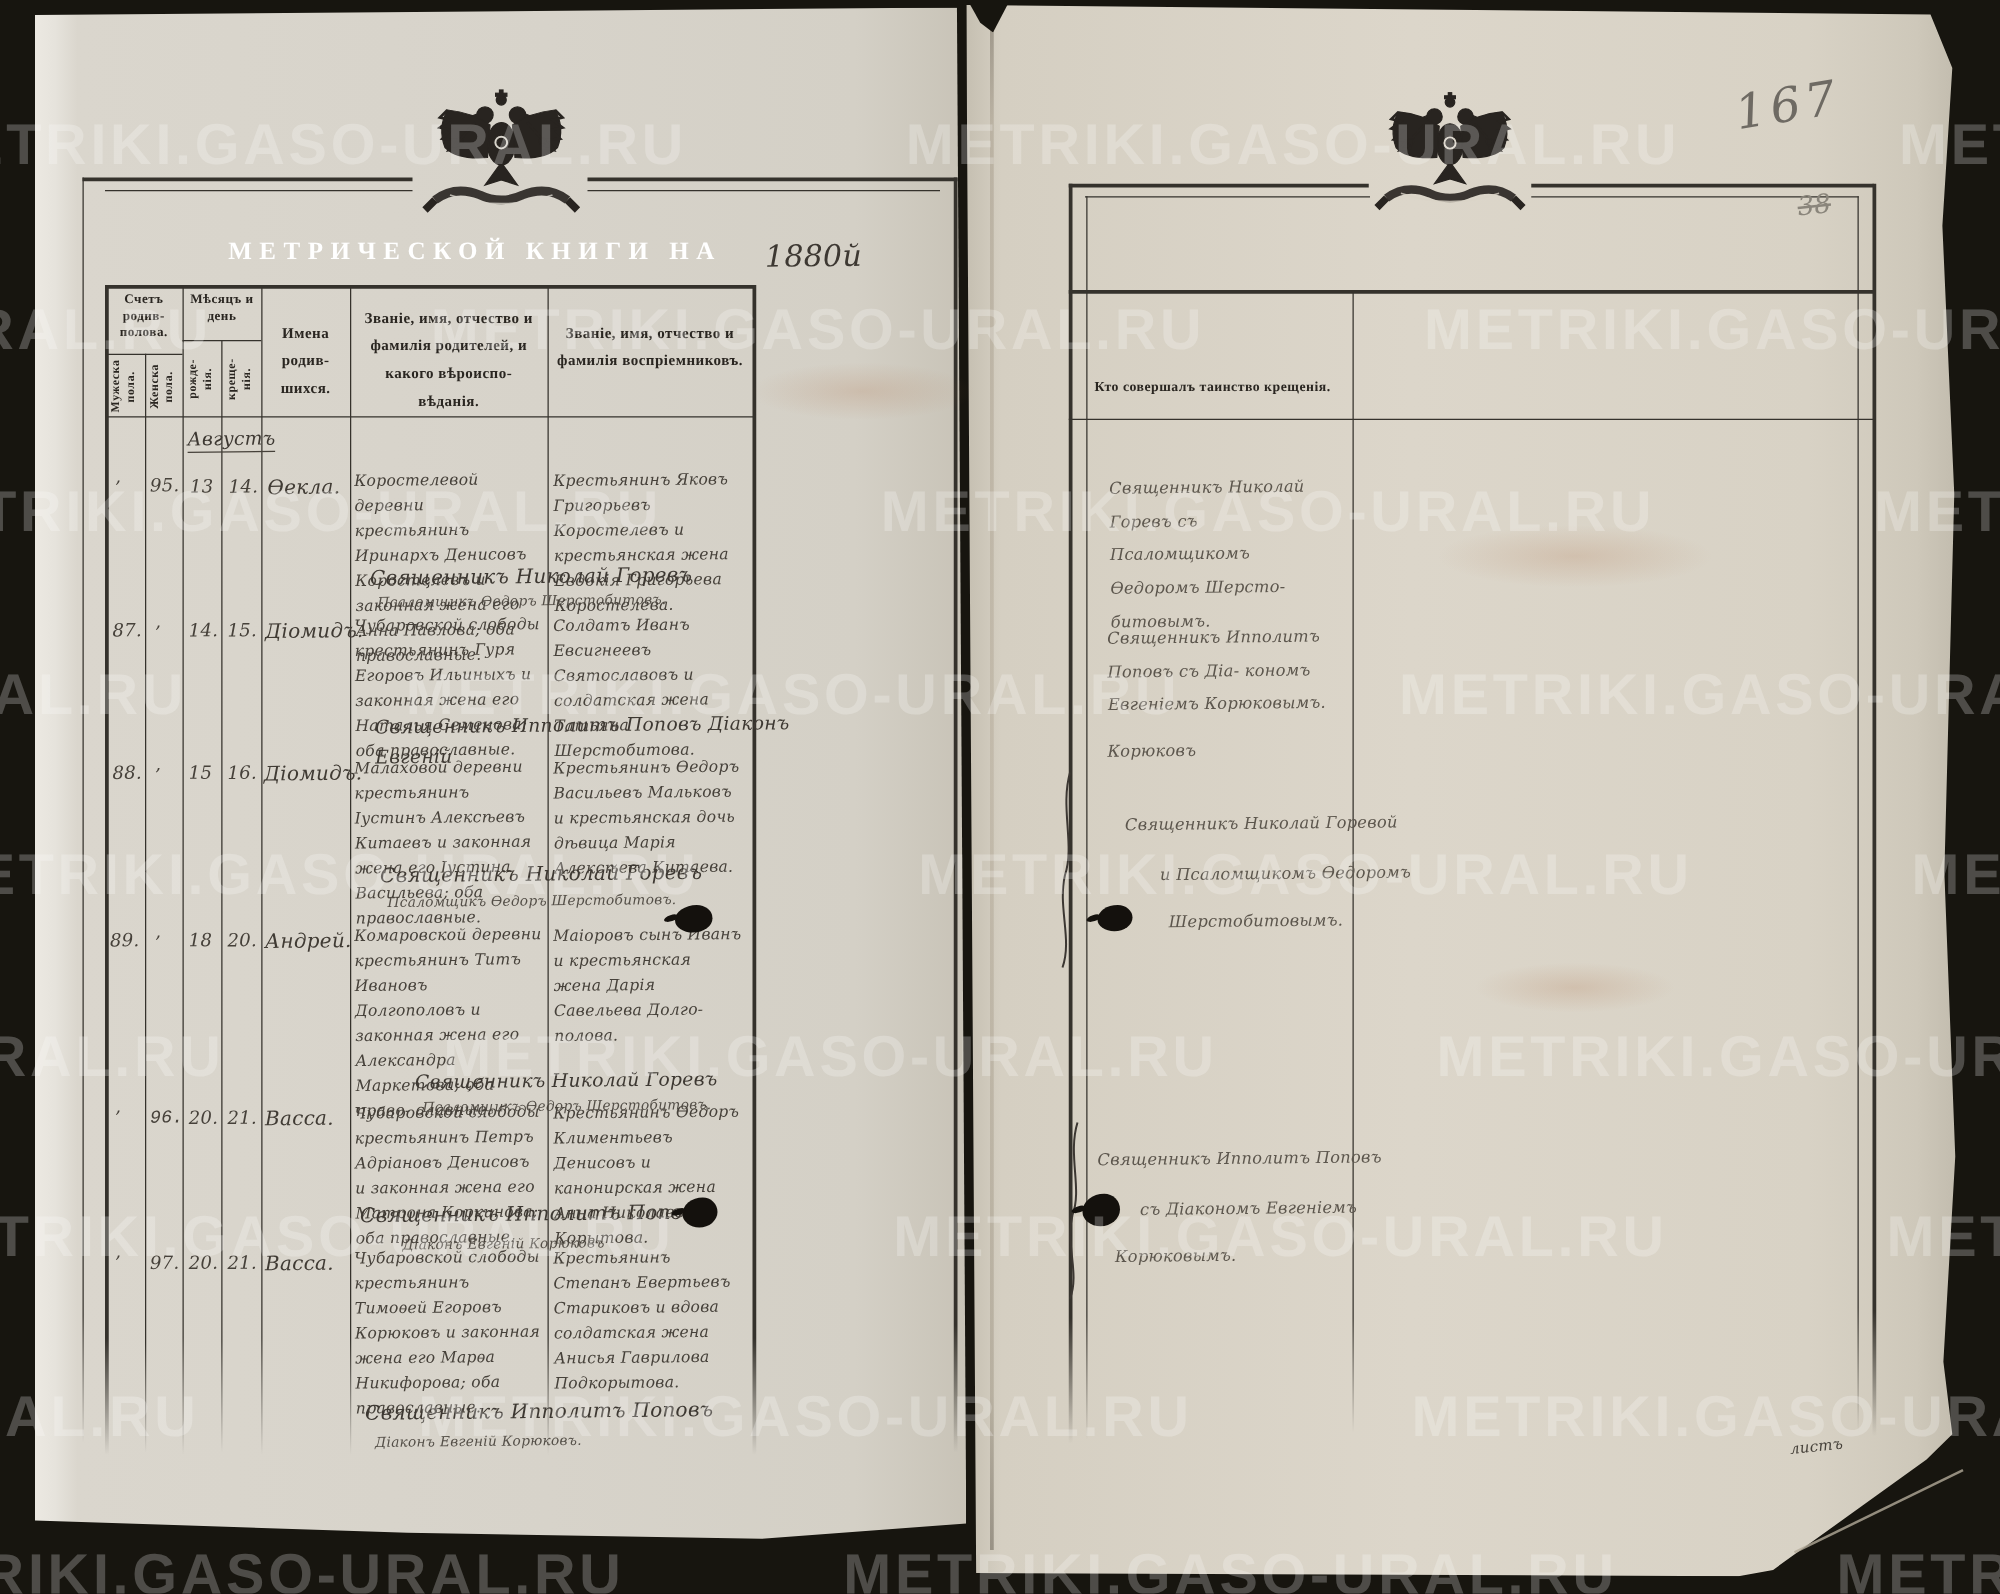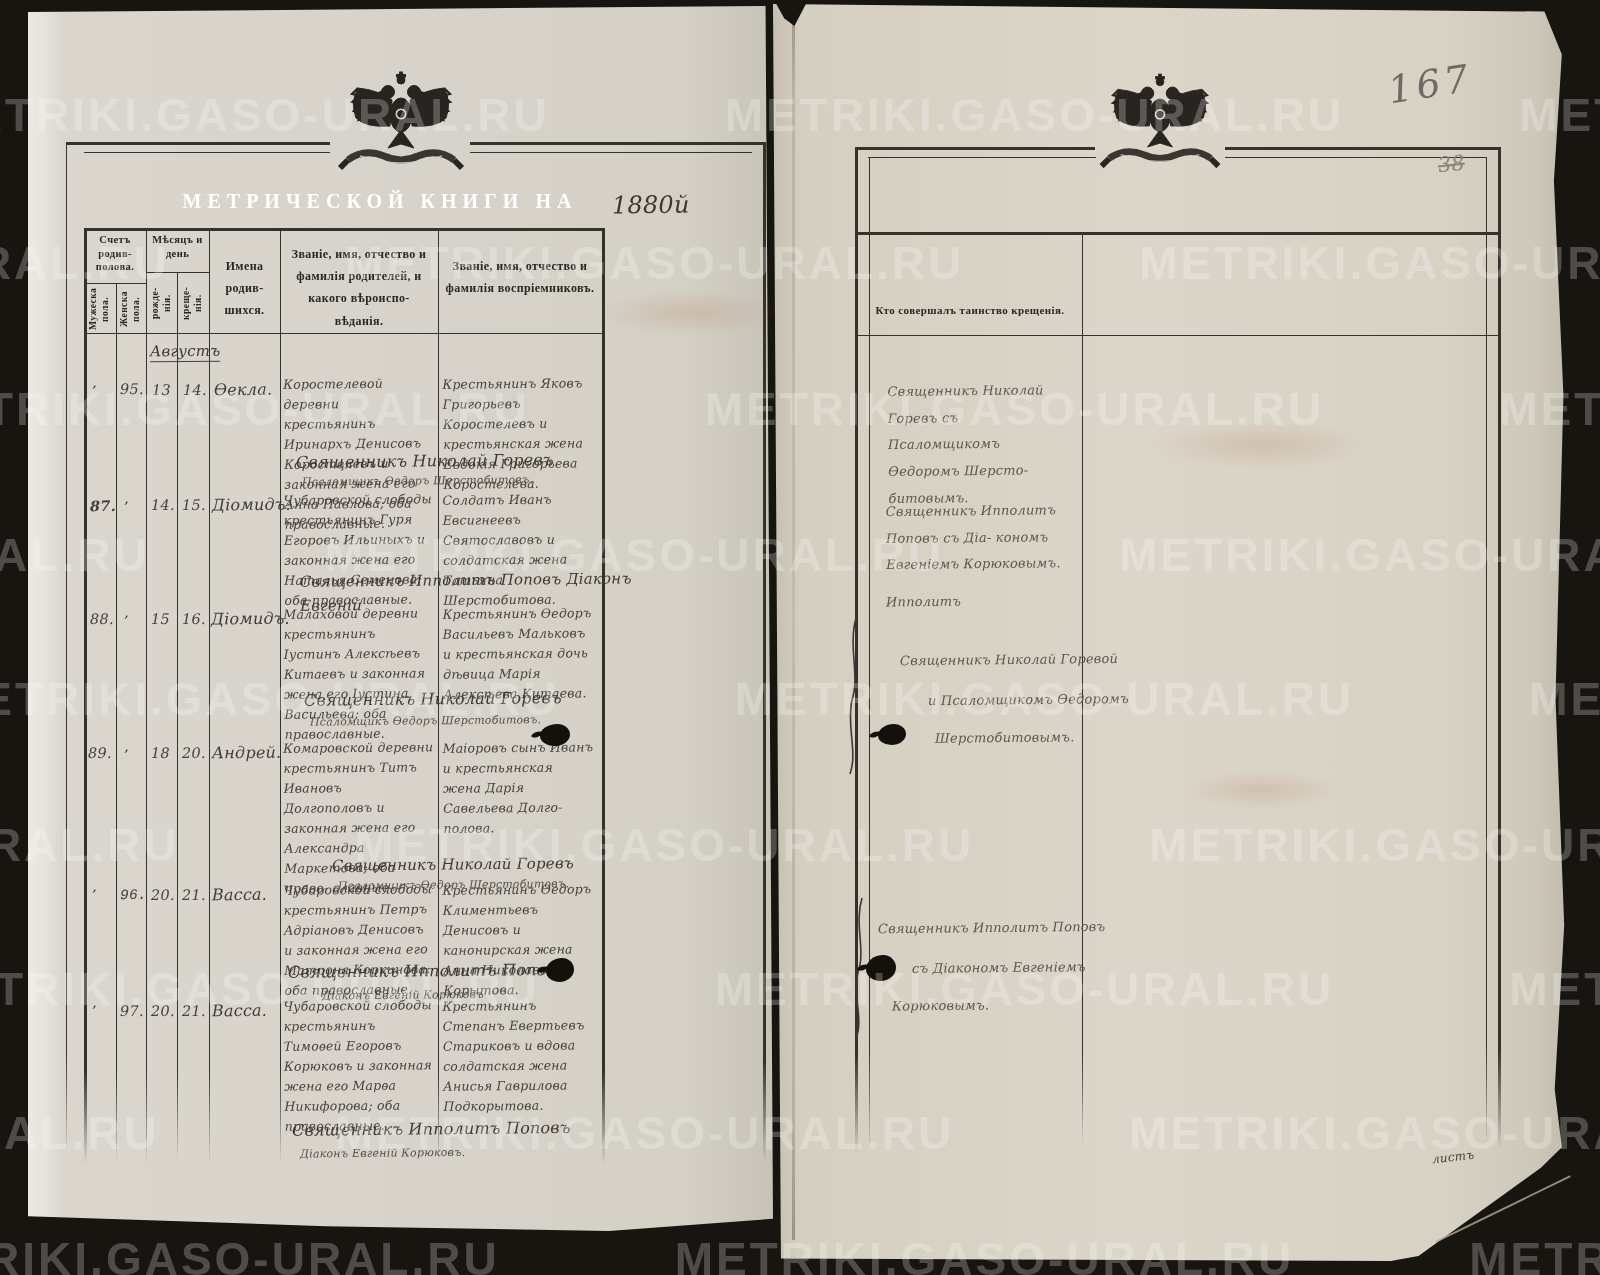--- a/index.html
+++ b/index.html
@@ -135,21 +135,21 @@
     <div class="hw num" style="left:152px;top:379px;">13</div>
     <div class="hw num" style="left:183px;top:379px;">14.</div>
     <div class="hw name" style="left:214px;top:377px;">Ѳекла.</div>
     <div class="hw" style="left:284px;top:374px;width:150px;">Коростелевой деревни крестьянинъ Иринархъ Денисовъ Коростелевъ и законная жена его Анна Павлова; оба православные.</div>
     <div class="hw" style="left:443px;top:374px;width:152px;">Крестьянинъ Яковъ Григорьевъ Коростелевъ и крестьянская жена Евдокія Григорьева Коростелева.</div>
     <div class="hw big" style="left:296px;top:448px;width:330px;">Священникъ Николай Горевъ</div>
     <div class="hw small" style="left:302px;top:472px;width:300px;">Псаломщикъ Ѳедоръ Шерстобитовъ.</div>
   </div>
 
   <div>
-    <div class="hw num" style="left:90px;top:494px;font-weight:bold;">87.</div>
+    <div class="hw num" style="left:90px;top:494px;">87.</div>
     <div class="hw num" style="left:124px;top:496px;">’</div>
     <div class="hw num" style="left:151px;top:494px;">14.</div>
     <div class="hw num" style="left:182px;top:494px;">15.</div>
     <div class="hw name" style="left:212px;top:492px;">Діомидъ.</div>
     <div class="hw" style="left:284px;top:490px;width:150px;">Чубаровской слободы крестьянинъ Гуря Егоровъ Ильиныхъ и законная жена его Наталья Семенова; оба православные.</div>
     <div class="hw" style="left:443px;top:490px;width:152px;">Солдатъ Иванъ Евсигнеевъ Святославовъ и солдатская жена Татьяна Шерстобитова.</div>
     <div class="hw big" style="left:300px;top:568px;width:340px;font-size:15px;">Священникъ Ипполитъ Поповъ Діаконъ Евгеній</div>
   </div>
 
   <div>
@@ -246,21 +246,21 @@
 
   <div class="hln thick" style="left:855px;top:232px;width:644px;"></div>
   <div class="hln" style="left:855px;top:335px;width:644px;"></div>
   <div class="vln" style="left:1082px;top:232px;height:914px;"></div>
 
   <div class="phead" style="left:865px;top:300px;width:210px;font-size:11px;">Кто совершалъ таинство крещенія.</div>
 
   <div class="hw faint" style="left:888px;top:378px;width:178px;font-size:13px;line-height:2.05;">Священникъ Николай Горевъ съ Псаломщикомъ Ѳедоромъ Шерсто- битовымъ.</div>
 
   <div class="hw faint" style="left:886px;top:498px;width:188px;font-size:13px;line-height:2.05;">Священникъ Ипполитъ Поповъ съ Діа- кономъ Евгеніемъ Корюковымъ.</div>
-  <div class="hw faint" style="left:886px;top:592px;font-size:13px;">Ипполитъ</div>
+  <div class="hw faint" style="left:886px;top:592px;font-size:13px;">Корюковъ</div>
 
   <svg class="brace" style="left:846px;top:616px;height:160px;" viewBox="0 0 14 160">
     <path d="M10,2 C2,30 14,60 6,84 C0,110 12,135 4,158" fill="none" stroke="#3c3archive732" stroke-width="0"></path>
     <path d="M10,2 C2,30 14,60 6,84 C0,110 12,135 4,158" fill="none" stroke="#3c3732" stroke-width="1.6"></path>
   </svg>
   <div class="hw faint" style="left:900px;top:650px;font-size:13px;">Священникъ Николай Горевой</div>
   <div class="hw faint" style="left:928px;top:690px;font-size:13px;">и Псаломщикомъ Ѳедоромъ</div>
   <div class="hw faint" style="left:935px;top:728px;font-size:13px;">Шерстобитовымъ.</div>
   <div class="blot" style="left:878px;top:724px;width:28px;height:21px;"></div>
 

